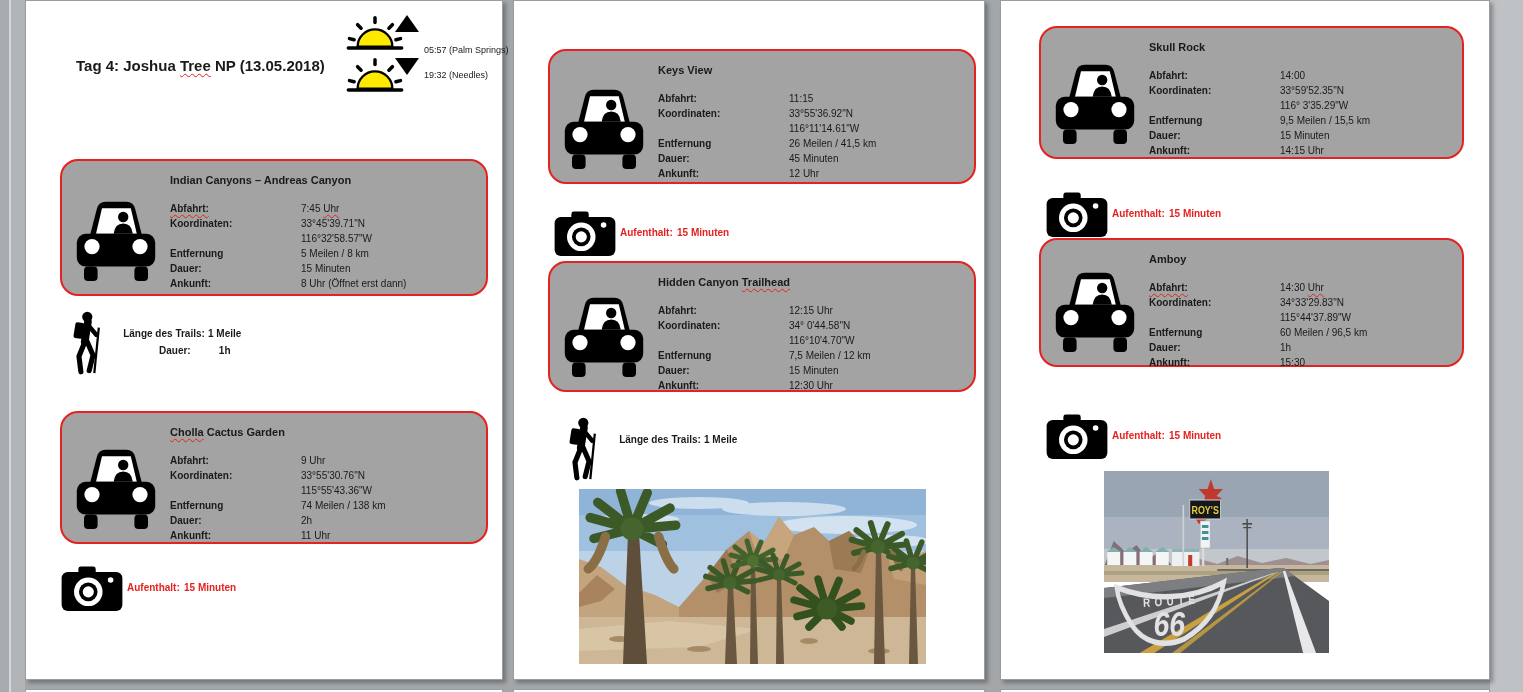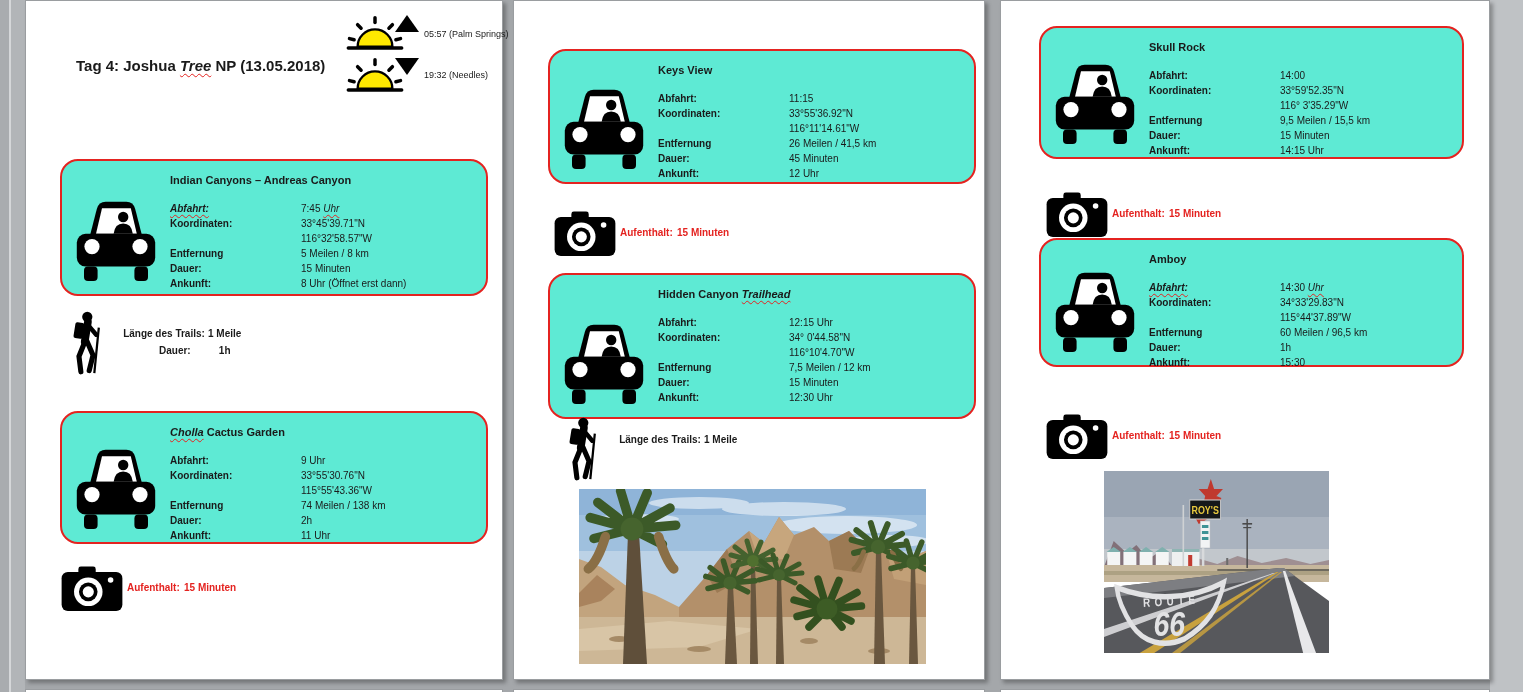--- a/index.html
+++ b/index.html
@@ -30,34 +30,33 @@
   .nextpage{position:absolute;top:689px;height:3px;background:#fff;border:1px solid #9a9da0;border-bottom:none;}
 
   .doc-title{position:absolute;left:50px;top:56px;font-size:15px;font-weight:bold;white-space:nowrap;}
 
   .sq{
     text-decoration-line:underline;
     text-decoration-style:wavy;
     text-decoration-color:#e42320;
     text-decoration-thickness:1px;
     text-underline-offset:2px;
-    font-style:italic;
   }
 
   
   .sun-svg{position:absolute;width:58px;height:42px;}
   .tri-up{position:absolute;width:0;height:0;border-left:12px solid transparent;border-right:12px solid transparent;border-bottom:17px solid #000;}
   .tri-down{position:absolute;width:0;height:0;border-left:12px solid transparent;border-right:12px solid transparent;border-top:17px solid #000;}
   .sun-time{position:absolute;font-size:9px;white-space:nowrap;}
 
   
   .stopbox{
     position:absolute;left:34px;width:428px;
     border:2.5px solid var(--red);border-radius:18px;
-    background:#5eead4;
+    background:#a3a3a3;
   }
   .p3box{left:38px;width:425px;}
   .carwrap{position:absolute;left:10px;bottom:5px;width:88px;height:96px;}
   .carwrap svg{width:100%;height:100%;}
   .boxtitle{position:absolute;left:108px;top:13px;font-size:11px;font-weight:bold;white-space:nowrap;}
   .rows{position:absolute;left:108px;top:40px;font-size:10px;line-height:15px;}
   .row{white-space:nowrap;}
   .lbl{display:inline-block;width:131px;font-weight:bold;}
   .val{font-weight:normal;}
 
@@ -95,21 +94,21 @@
       <line x1="50" y1="6" x2="50" y2="14"></line>
       <line x1="20" y1="18" x2="26" y2="24"></line>
       <line x1="80" y1="18" x2="74" y2="24"></line>
       <line x1="6" y1="42" x2="14" y2="44"></line>
       <line x1="94" y1="42" x2="86" y2="44"></line>
     </g>
     <path d="M20 56 a30 30 0 0 1 60 0 Z" fill="#ffe900" stroke="#000" stroke-width="4"></path>
     <line x1="4" y1="58" x2="96" y2="58" stroke="#000" stroke-width="6" stroke-linecap="round"></line>
   </svg>
   <div class="tri-up" style="left:369px;top:14px"></div>
-  <div class="sun-time" style="left:398px;top:28px">05:57 (Palm Springs)</div>
+  <div class="sun-time" style="left:398px;top:44px">05:57 (Palm Springs)</div>
 
   <svg class="sun-svg" style="left:320px;top:54px" viewBox="0 0 100 68">
     <g stroke="#000" stroke-width="6" stroke-linecap="round">
       <line x1="50" y1="6" x2="50" y2="14"></line>
       <line x1="20" y1="18" x2="26" y2="24"></line>
       <line x1="80" y1="18" x2="74" y2="24"></line>
       <line x1="6" y1="42" x2="14" y2="44"></line>
       <line x1="94" y1="42" x2="86" y2="44"></line>
     </g>
     <path d="M20 56 a30 30 0 0 1 60 0 Z" fill="#ffe900" stroke="#000" stroke-width="4"></path>
@@ -239,21 +238,21 @@
       <circle cx="80" cy="29" r="4.5" fill="#fff"></circle>
       <circle cx="44" cy="48" r="23" fill="#fff"></circle>
       <circle cx="44" cy="48" r="15" fill="#000"></circle>
       <circle cx="44" cy="48" r="9" fill="#fff"></circle>
     </svg>
     <div class="camtext">
       <span class="clbl">Aufenthalt:</span><span>15 Minuten</span>
     </div>
   </div>
 
-  <div class="stopbox" style="top:272px;height:146px">
+  <div class="stopbox" style="top:260px;height:131px">
     <div class="carwrap">
       <svg viewBox="0 0 110 110">
         <path d="M22 50 L31 15 q2.5-9 11-9 h26 q8.5 0 11 9 l9 35 z" fill="#000"></path>
         <path d="M30 46 L37.5 14 h36 L81 46 z" fill="#fff"></path>
         <circle cx="64" cy="25" r="6.5" fill="#000"></circle>
         <path d="M52 46 q1.5-13 12-13 q10.5 0 12 13 z" fill="#000"></path>
         <rect x="6" y="46" width="98" height="41" rx="11" fill="#000"></rect>
         <circle cx="25" cy="62" r="9.5" fill="#fff"></circle>
         <circle cx="85" cy="62" r="9.5" fill="#fff"></circle>
         <rect x="15" y="87" width="17" height="18" rx="5" fill="#000"></rect>

